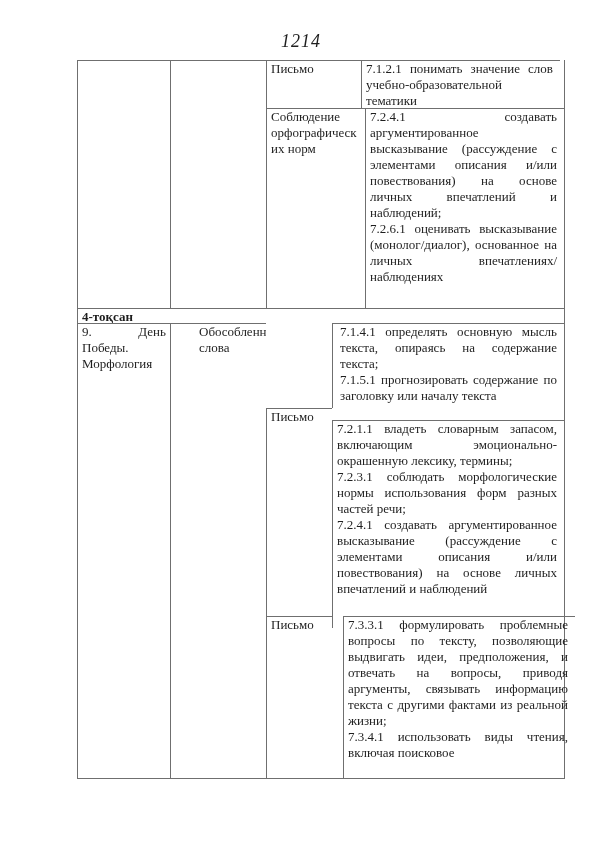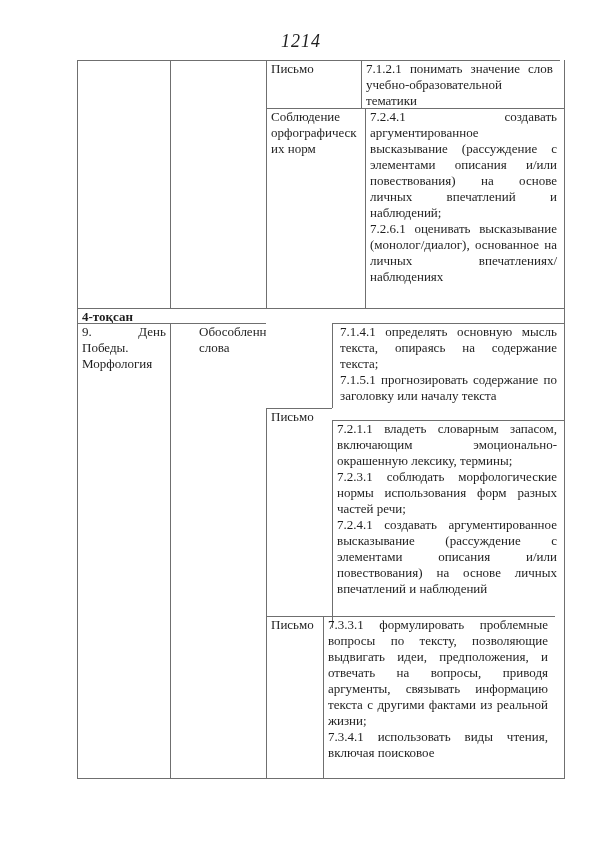--- a/index.html
+++ b/index.html
@@ -67,16 +67,16 @@
 
   <div class="cell obj" style="left:255px; top:263px; width:232px; height:85px;padding-left:7px;">7.1.4.1 определять основную мысль текста, опираясь на содержание текста;
 7.1.5.1 прогнозировать содержание по заголовку или началу текста</div>
 
   <div class="cell skill" style="left:189px; top:348px; width:66px; height:208px;">Письмо</div>
   <div class="cell obj" style="left:255px; top:360px; width:232px; height:208px;">7.2.1.1 владеть словарным запасом, включающим эмоционально-окрашенную лексику, термины;
 7.2.3.1 соблюдать морфологические нормы использования форм разных частей речи;
 7.2.4.1 создавать аргументированное высказывание (рассуждение с элементами описания и/или повествования) на основе личных впечатлений и наблюдений</div>
 
   <div class="cell skill" style="left:189px; top:556px; width:66px; height:162px;">Письмо</div>
-  <div class="cell obj" style="left:246px; top:556px; width:232px; height:162px;">7.3.3.1 формулировать проблемные вопросы по тексту, позволяющие выдвигать идеи, предположения, и отвечать на вопросы, приводя аргументы, связывать информацию текста с другими фактами из реальной жизни;
+  <div class="cell obj" style="left:266px; top:556px; width:232px; height:162px;">7.3.3.1 формулировать проблемные вопросы по тексту, позволяющие выдвигать идеи, предположения, и отвечать на вопросы, приводя аргументы, связывать информацию текста с другими фактами из реальной жизни;
 7.3.4.1 использовать виды чтения, включая поисковое</div>
 
 </div>
 
 </body></html>

